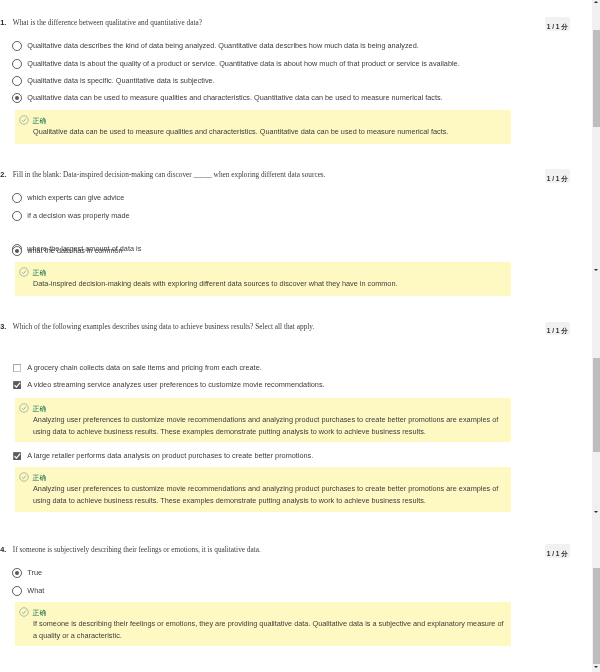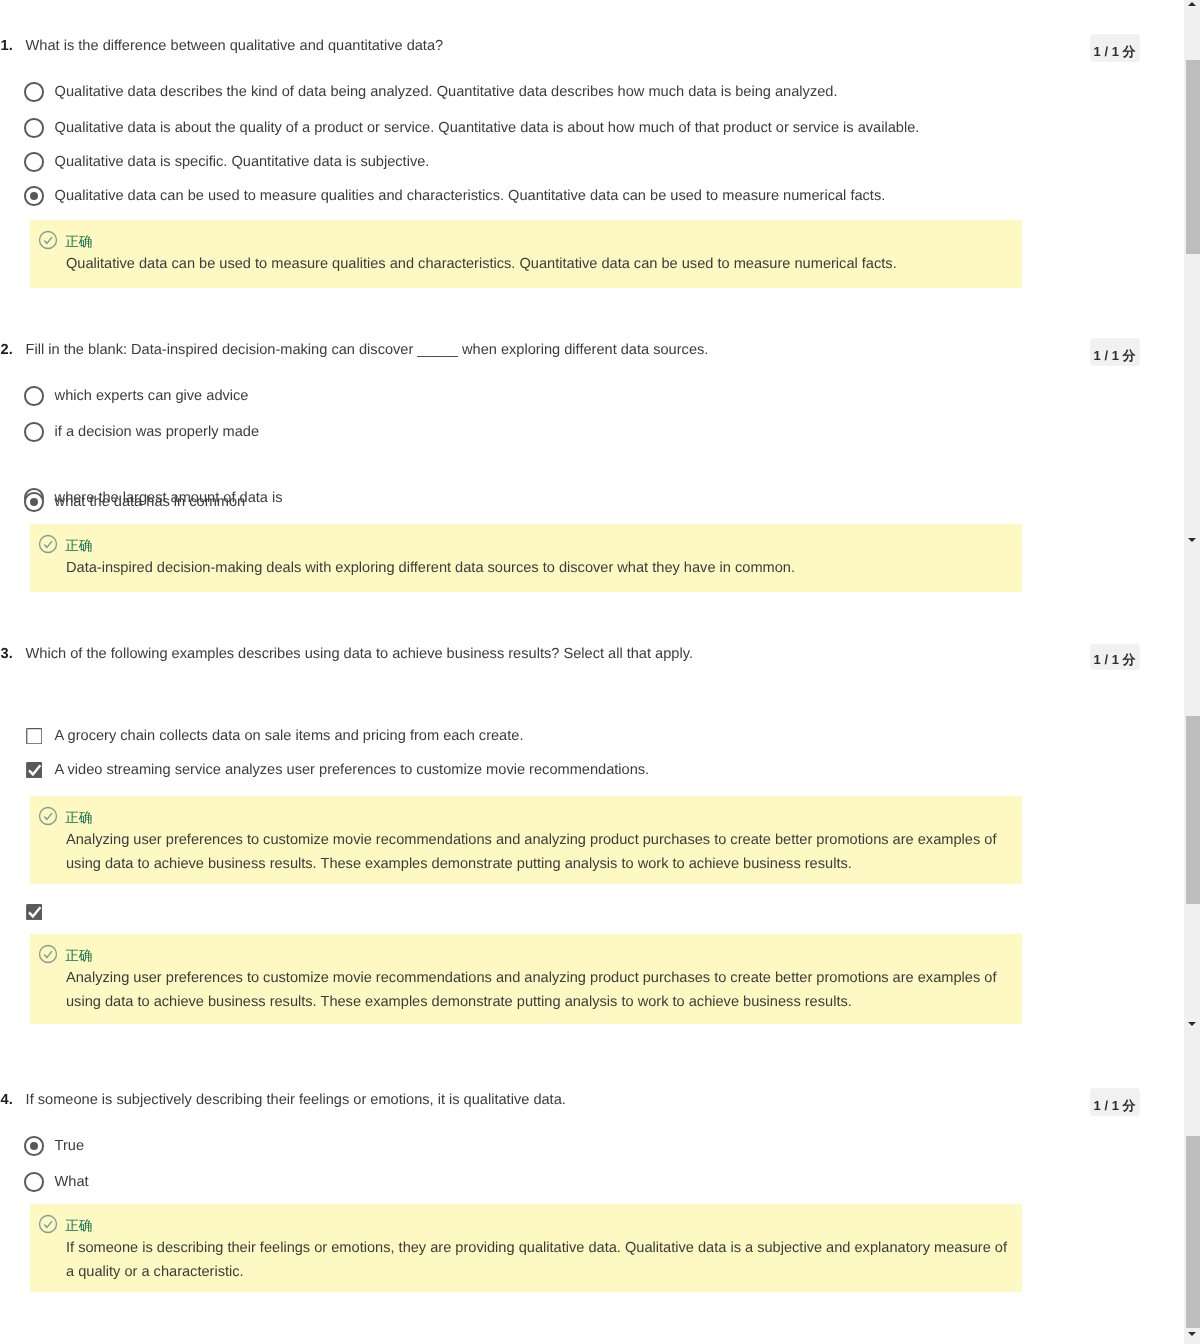--- a/index.html
+++ b/index.html
@@ -2,21 +2,21 @@
 <html><head>
 <meta charset="utf-8">
 <style>
   html,body{margin:0;padding:0;background:#ffffff;}
   body{width:600px;height:672px;font-family:"Liberation Sans",sans-serif;overflow:hidden;}
   .page{position:relative;width:600px;height:672px;background:#ffffff;overflow:hidden;}
 
   
   .q{position:absolute;left:0;width:586px;}
   .qnum{position:absolute;left:0.3px;top:0;font-size:7.3px;font-weight:bold;color:#1f1f1f;}
-  .qtext{position:absolute;left:12.8px;top:0;font-size:7.3px;color:#3c3c3c;white-space:nowrap;}
+  .qtext{position:absolute;left:12.8px;top:0;font-size:7.3px;color:#3c3c3c;white-space:nowrap;font-family:Liberation Serif, serif;}
   .badge{position:absolute;left:544.8px;top:-0.6px;background:#f1f1f1;color:#2d2d2d;
          font-size:6.5px;font-weight:bold;padding:6.7px 2px 1px 2px;border-radius:2px;
          letter-spacing:0;white-space:nowrap;line-height:6.3px;}
 
   
   .opt{position:absolute;left:0;width:586px;height:14px;padding-left:48px;}
   .radio{position:absolute;left:12.2px;top:0.1px;width:9.8px;height:9.8px;border:1.15px solid #5a5a5a;
          border-radius:50%;box-sizing:border-box;background:#fff;}
   .radio.on::after{content:"";position:absolute;left:1.65px;top:1.65px;width:4.4px;height:4.4px;
          border-radius:50%;background:#585858;}
@@ -136,20 +136,21 @@
     </svg>
     <span class="fbtitle">正确</span>
     <span class="fbline" style="top:17px">Analyzing user preferences to customize movie recommendations and analyzing product purchases to create better promotions are examples of</span>
     <span class="fbline" style="top:29px">using data to achieve business results. These examples demonstrate putting analysis to work to achieve business results.</span>
   </div>
   <div class="opt" style="top:451px">
     <svg class="cb on" viewBox="0 0 20 20">
         <rect class="cbbox" x="0.9" y="0.9" width="18.2" height="18.2" rx="1"></rect>
         <path class="cbtick" d="M3.6 10.2 L8.3 15.0 L17.3 4.0"></path>
       </svg>
+    <span class="cblabel">A large retailer performs data analysis on product purchases to create better promotions.</span>
   </div>
   <div class="fb" style="top:467px;height:45px">
     <svg class="fbicon" viewBox="0 0 20 20">
       <circle cx="10" cy="10" r="8.5" fill="none" stroke="#7e9c92" stroke-width="1.3"></circle>
       <path d="M6.6 11.0 L9.0 13.4 L13.6 7.6" fill="none" stroke="#7e9c92" stroke-width="1.5" stroke-linecap="round" stroke-linejoin="round"></path>
     </svg>
     <span class="fbtitle">正确</span>
     <span class="fbline" style="top:17px">Analyzing user preferences to customize movie recommendations and analyzing product purchases to create better promotions are examples of</span>
     <span class="fbline" style="top:29px">using data to achieve business results. These examples demonstrate putting analysis to work to achieve business results.</span>
   </div>

